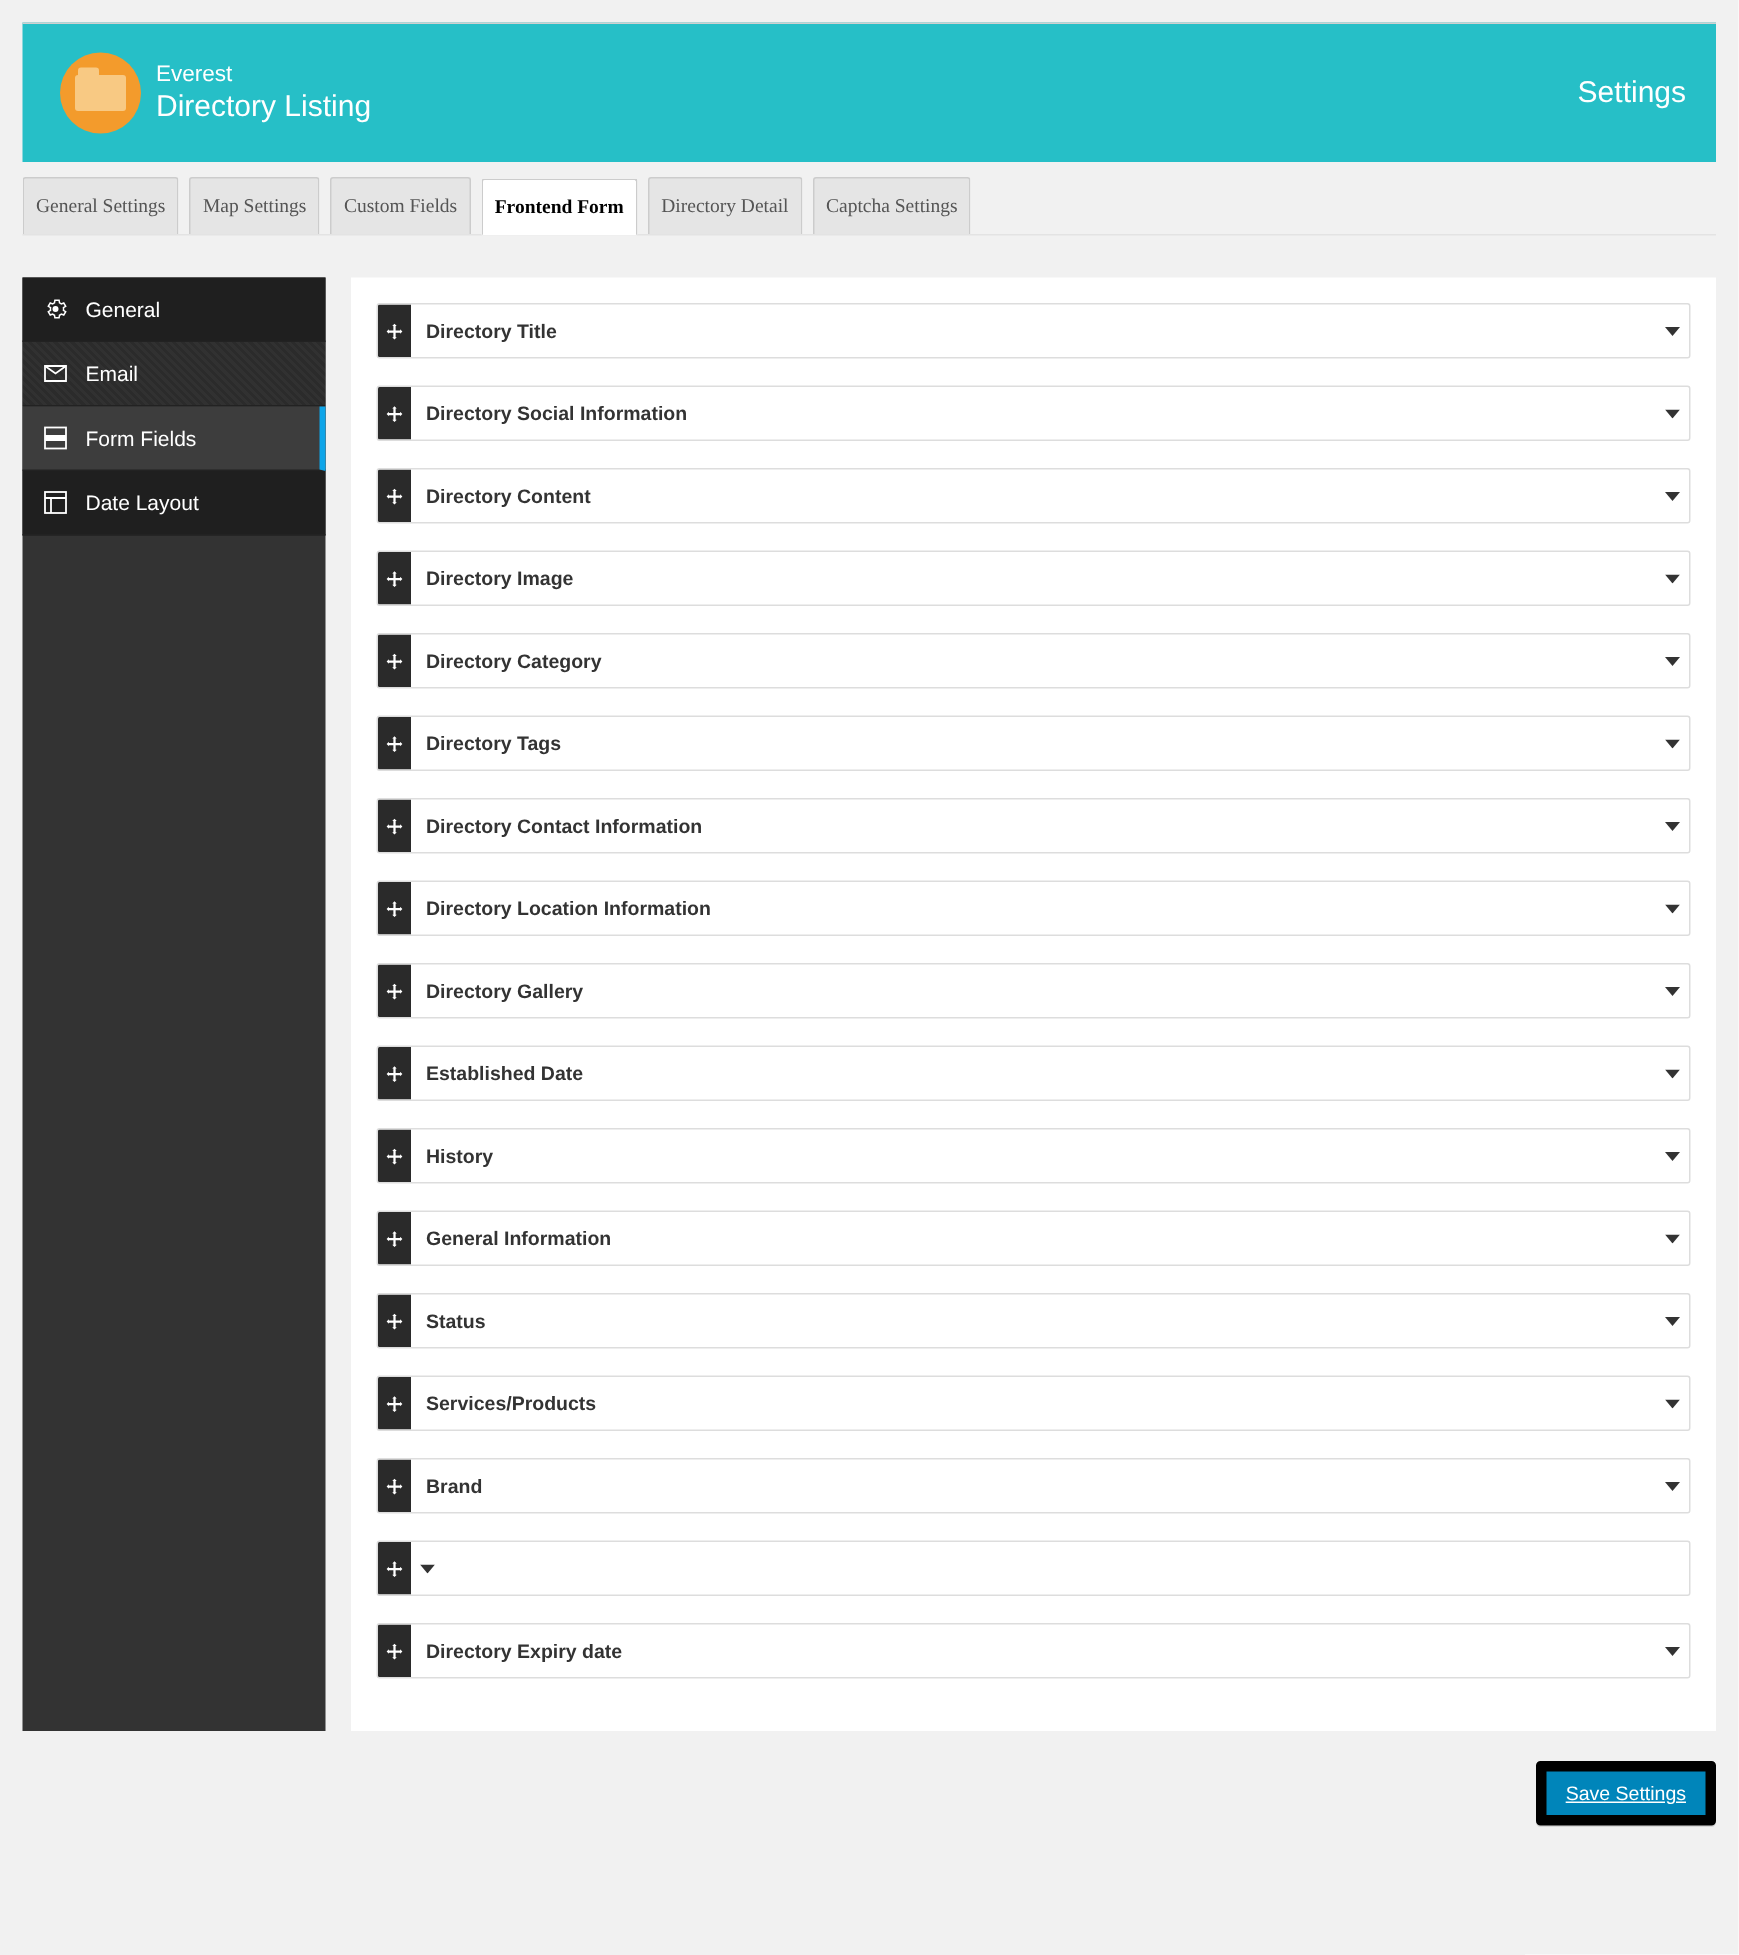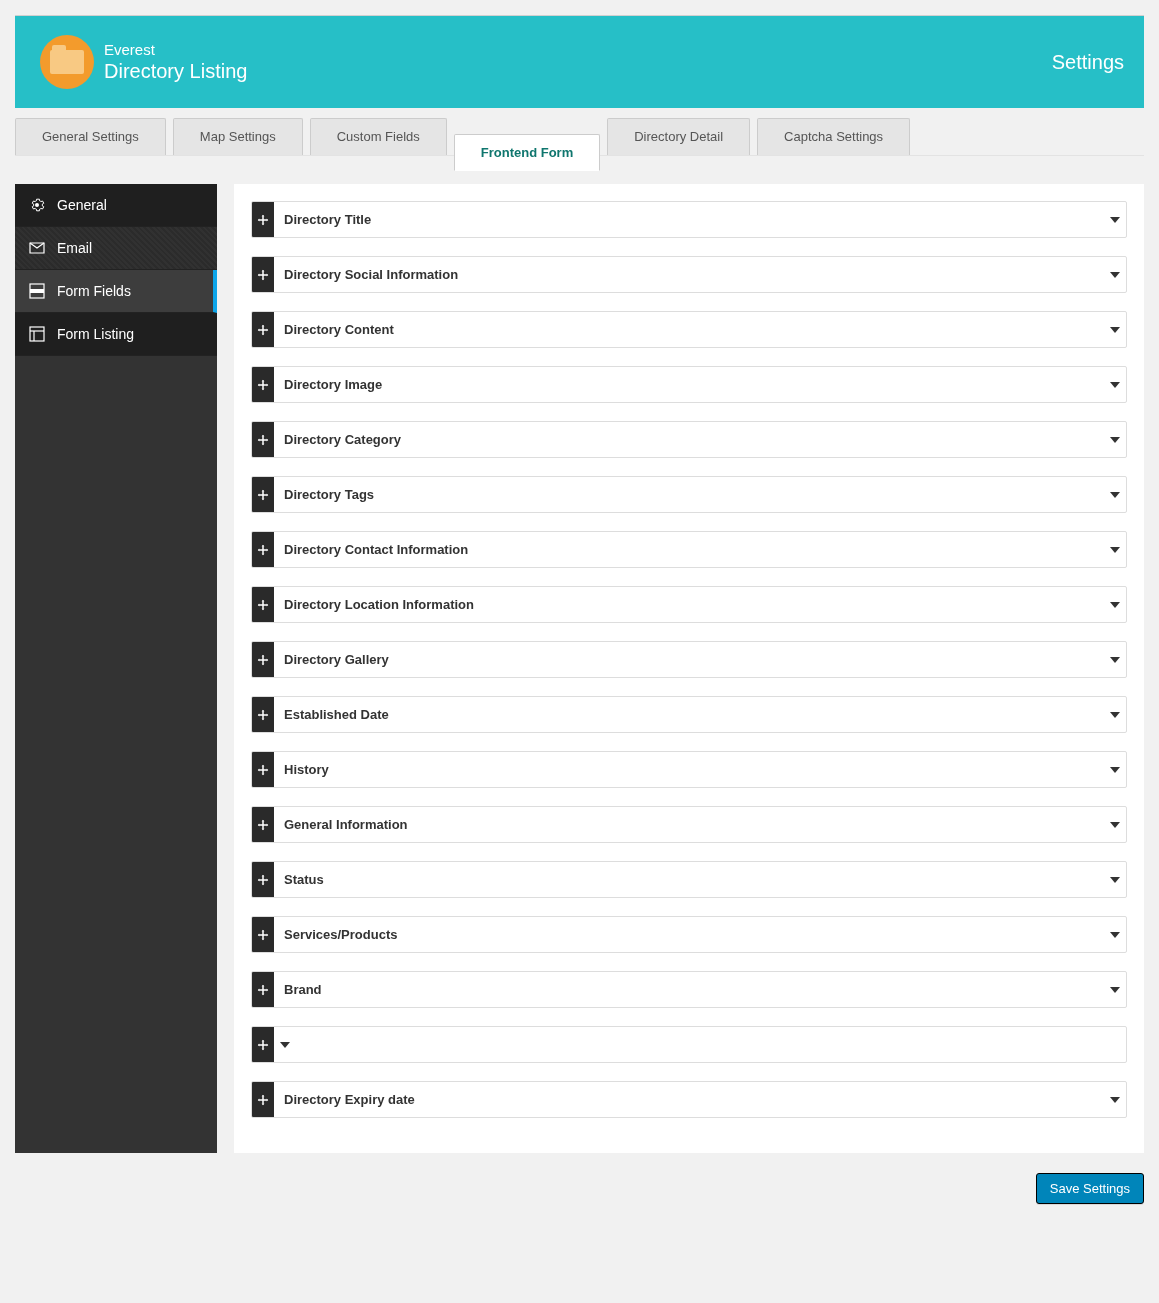--- a/index.html
+++ b/index.html
@@ -31,24 +31,25 @@
   background: #f8c983; border-radius: 2px 2px 0 0;
 }
 .logo-text { color: #fff; font-size: 14px; line-height: 1.2; }
 .logo-text .line1 { display: flex; align-items: center; gap: 2px; font-size: 15px; }
 .logo-text .line2 { font-size: 20px; font-weight: 500; }
 .header-title { color: #fff; font-size: 20px; font-weight: 500; }
 
 .tabs { display: flex; gap: 7px; margin-top: 10px; border-bottom: 1px solid #e3e3e3; padding-bottom: 0; }
 .tab {
   background: #e5e5e5; border: 1px solid #ccc; border-bottom: none;
-  padding: 10px 26px; font-size: 13px; color: #555; cursor: pointer;
+  padding: 10px 8px; font-size: 13px; color: #555; cursor: pointer;
   border-radius: 2px 2px 0 0;
-}
-.tab.active { background: #fff; font-weight: bold; color: #0f766e; border-bottom: 1px solid #fff; position: relative; top: 16px; }
+  font-family: Liberation Serif, serif;
+}
+.tab.active { background: #fff; font-weight: bold; color: #000000; border-bottom: 1px solid #fff; position: relative; top: 1px; }
 
 .content { display: flex; margin-top: 28px; gap: 17px; }
 
 .sidebar { width: 202px; background: #333; }
 .sidebar-item {
   display: flex; align-items: center; gap: 12px;
   padding: 13px 14px; color: #fff; font-size: 14px;
   border-bottom: 1px solid #222; cursor: pointer;
   background: #1f1f1f;
 }
@@ -68,23 +69,24 @@
   cursor: move; flex-shrink: 0;
 }
 .drag-handle svg { fill: #fff; }
 .field-label { flex: 1; padding: 0 10px; display: flex; align-items: center; font-size: 13px; font-weight: 700; color: #333; }
 .field-caret {
   width: 22px; display: flex; align-items: center; justify-content: center; cursor: pointer;
 }
 
 .footer { display: flex; justify-content: flex-end; margin-top: 20px; }
 .save-btn {
-  background: #0085ba; border: 1px solid #000000; color: #fff;
+  background: #0085ba; border: 7px solid #000000; color: #fff;
   padding: 7px 13px; font-size: 13px; border-radius: 3px; cursor: pointer;
   box-shadow: 0 1px 0 rgba(0,0,0,0.1);
+  text-decoration: underline;
 }
 </style>
 </head>
 <body>
 
 <div class="page">
 
   <div class="header">
     <div class="logo">
       <div class="logo-circle">
@@ -137,21 +139,21 @@
           <span>Form Fields</span>
         </div>
         <div class="sidebar-item">
           <span class="sidebar-icon">
             <svg viewBox="0 0 16 16" width="16" height="16" fill="#fff">
               <rect x="1" y="1" width="14" height="14" fill="none" stroke="#fff" stroke-width="1.2"></rect>
               <line x1="1" y1="5" x2="15" y2="5" stroke="#fff" stroke-width="1.2"></line>
               <line x1="5" y1="5" x2="5" y2="15" stroke="#fff" stroke-width="1.2"></line>
             </svg>
           </span>
-          <span>Form Listing</span>
+          <span>Date Layout</span>
         </div>
       </div>
     <div class="main">
       <div id="fields-container">
           <div class="field-row">
             <div class="drag-handle">
               <svg viewBox="0 0 16 16" width="12" height="12">
                 <path d="M8 1l2 2H9v4h4V6l2 2-2 2V9H9v4h1l-2 2-2-2h1V9H3v1L1 8l2-2v1h4V3H6l2-2z"></path>
               </svg>
             </div>

